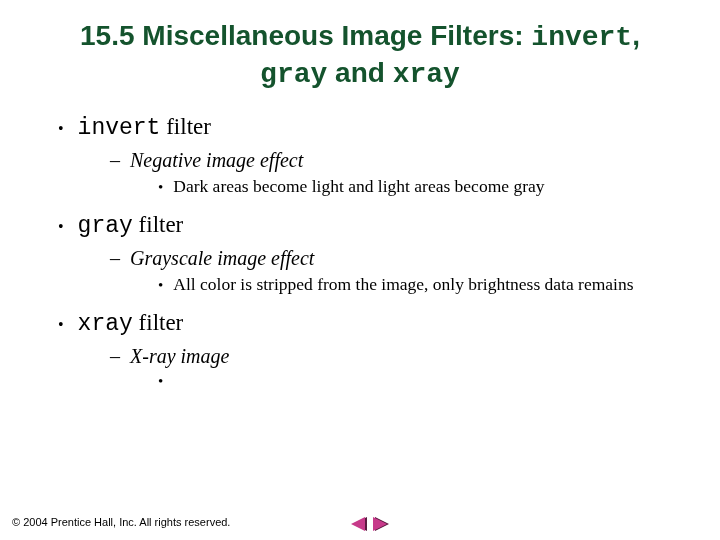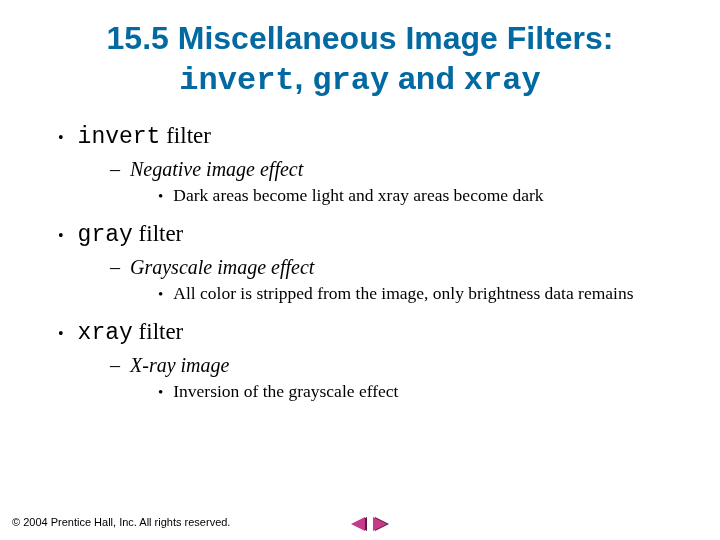--- a/index.html
+++ b/index.html
@@ -8,24 +8,24 @@
     height: 540px;
     background: #fff;
     font-family: "Times New Roman", Times, serif;
     position: relative;
     overflow: hidden;
   }
   .slide {
     padding: 18px 30px 0 30px;
   }
   .title {
-    color: #0369a1;
+    color: #14532d;
     font-family: Arial, Helvetica, sans-serif;
     font-weight: bold;
-    font-size: 32px;
+    font-size: 28px;
     text-align: center;
     line-height: 1.25;
     margin: 0 40px 22px 40px;
   }
   .title .mono { font-family: "Courier New", Courier, monospace; font-weight: bold; }
   .l1 { margin: 0 0 8px 28px; }
   .l1-row { display: flex; align-items: baseline; }
   .l1-bullet { font-size: 16px; margin-right: 14px; line-height: 1; }
   .l1-text { font-size: 23px; }
   .l1-text .mono { font-family: "Courier New", Courier, monospace; }
@@ -70,21 +70,21 @@
   </div>
   <div class="l2">
     <div class="l2-row">
       <span class="l2-dash">–</span>
       <span class="l2-text">Negative image effect</span>
     </div>
   </div>
   <div class="l3">
     <div class="l3-row">
       <span class="l3-bullet">•</span>
-      <span class="l3-text">Dark areas become light and xray areas become dark</span>
+      <span class="l3-text">Dark areas become light and light areas become gray</span>
     </div>
   </div>
 
   <div class="l1">
     <div class="l1-row">
       <span class="l1-bullet">•</span>
       <span class="l1-text"><span class="mono">gray</span><span> filter</span></span>
     </div>
   </div>
   <div class="l2">
@@ -108,21 +108,20 @@
   </div>
   <div class="l2">
     <div class="l2-row">
       <span class="l2-dash">–</span>
       <span class="l2-text">X-ray image</span>
     </div>
   </div>
   <div class="l3">
     <div class="l3-row">
       <span class="l3-bullet">•</span>
-      <span class="l3-text">Inversion of the grayscale effect</span>
     </div>
   </div>
 
 </div>
 
 <div class="footer">© 2004 Prentice Hall, Inc.  All rights reserved.</div>
 
 <div class="nav">
   <span>
     <svg width="18" height="16" viewBox="0 0 18 16">

